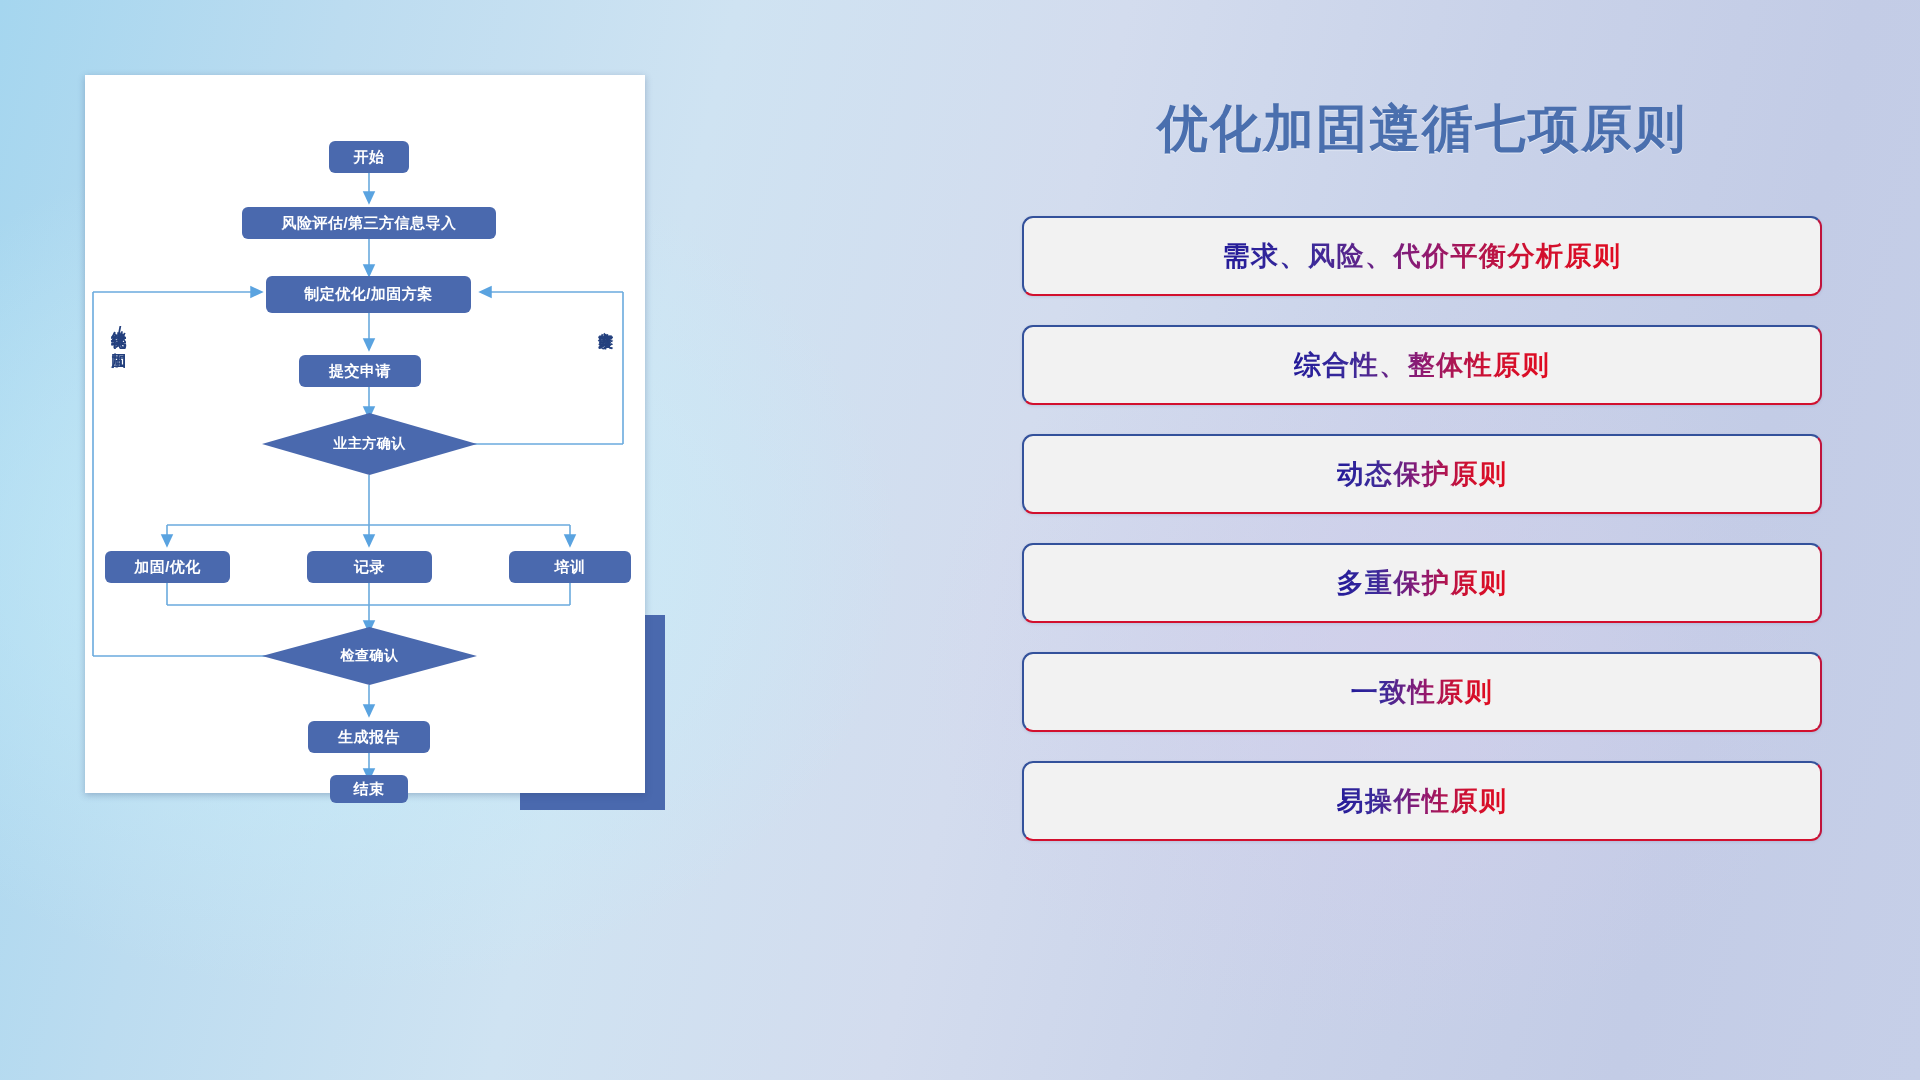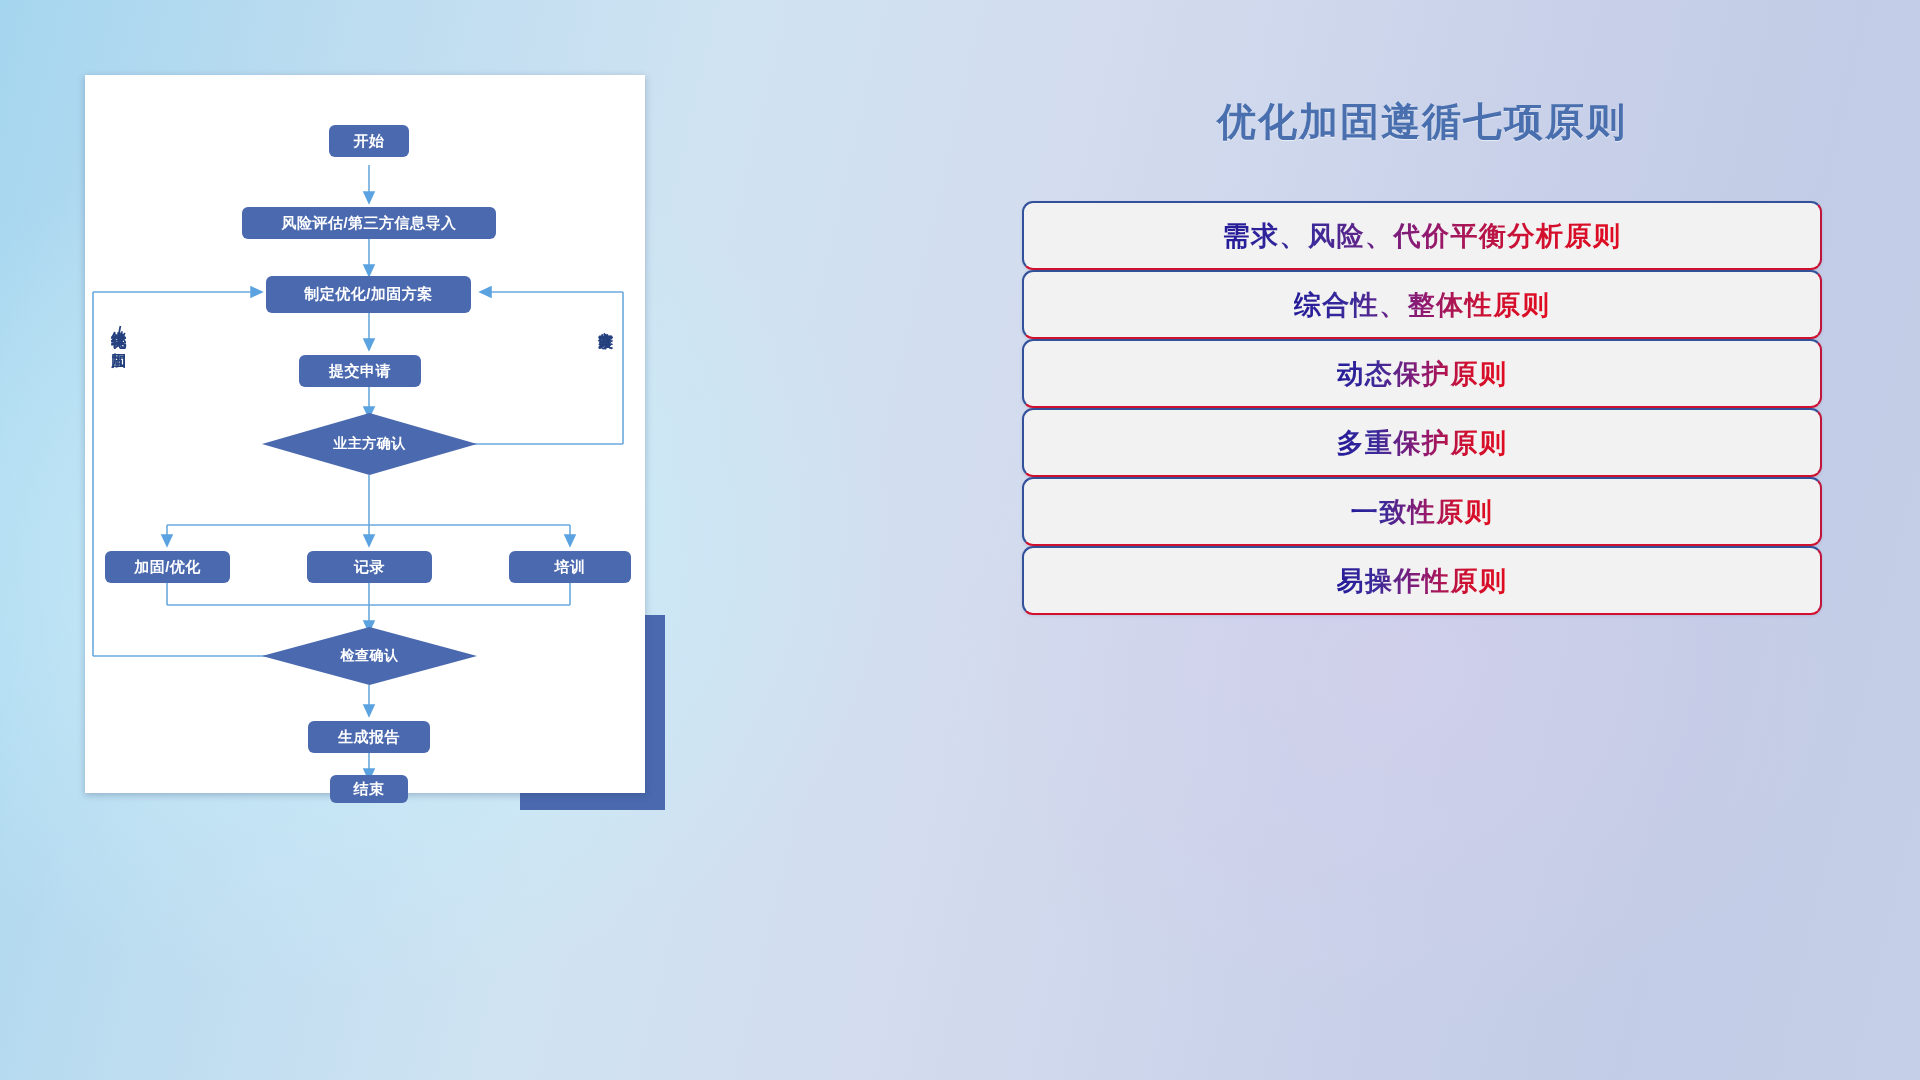--- a/index.html
+++ b/index.html
@@ -44,26 +44,26 @@
   .fl-vlabel {
     position:absolute; z-index:5;
     writing-mode:vertical-rl; text-orientation:upright;
     color:#24407e; font-size:15px; font-weight:bold;
     letter-spacing:1px; line-height:1.05;
   }
 
   
   #principles-panel { position:absolute; left:1022px; top:95px; width:800px; }
   #principles-title {
-    text-align:center; font-size:39px; font-weight:bold;
+    text-align:center; font-size:51px; font-weight:bold;
     color:#4a6fae; letter-spacing:2px; margin-bottom:52px;
     text-shadow:0 1px 1px rgba(255,255,255,0.55);
   }
   .principle-card {
-    position:relative; height:69px; 
+    position:relative; height:80px; margin-bottom:29px;
     background:#f2f2f2; border-radius:11px;
     border-top:2px solid #33519b; border-left:2px solid #33519b;
     border-right:2px solid #c0143c; border-bottom:2px solid #d2102e;
     display:flex; align-items:center; justify-content:center;
     box-shadow:0 1px 3px rgba(60,70,120,0.14);
   }
   .principle-text {
     font-size:27px; font-weight:bold; letter-spacing:1.5px;
     background-image:linear-gradient(90deg,#241b99 0%,#3a2b9b 22%,#8e1a72 50%,#cf1030 76%,#e00b20 100%);
     -webkit-background-clip:text; background-clip:text;
@@ -114,21 +114,21 @@
       <line x1="230" y1="581" x2="8" y2="581"></line>
       <line x1="8" y1="581" x2="8" y2="217"></line>
       <line x1="8" y1="217" x2="172" y2="217" marker-end="url(#ah)"></line>
 
       <line x1="345" y1="369" x2="538" y2="369"></line>
       <line x1="538" y1="369" x2="538" y2="217"></line>
       <line x1="538" y1="217" x2="400" y2="217" marker-end="url(#ah)"></line>
     </g>
   </svg>
 
-  <div class="fl-node" style="left:244px; top:50px; width:80px; height:32px;">
+  <div class="fl-node" style="left:244px; top:66px; width:80px; height:32px;">
     <span>开始</span>
   </div>
 
   <div class="fl-node" style="left:157px; top:132px; width:254px; height:32px;border-radius:6px;">
     <span>风险评估/第三方信息导入</span>
   </div>
 
   <div class="fl-node" style="left:181px; top:201px; width:205px; height:37px;">
     <span>制定优化/加固方案</span>
   </div>

